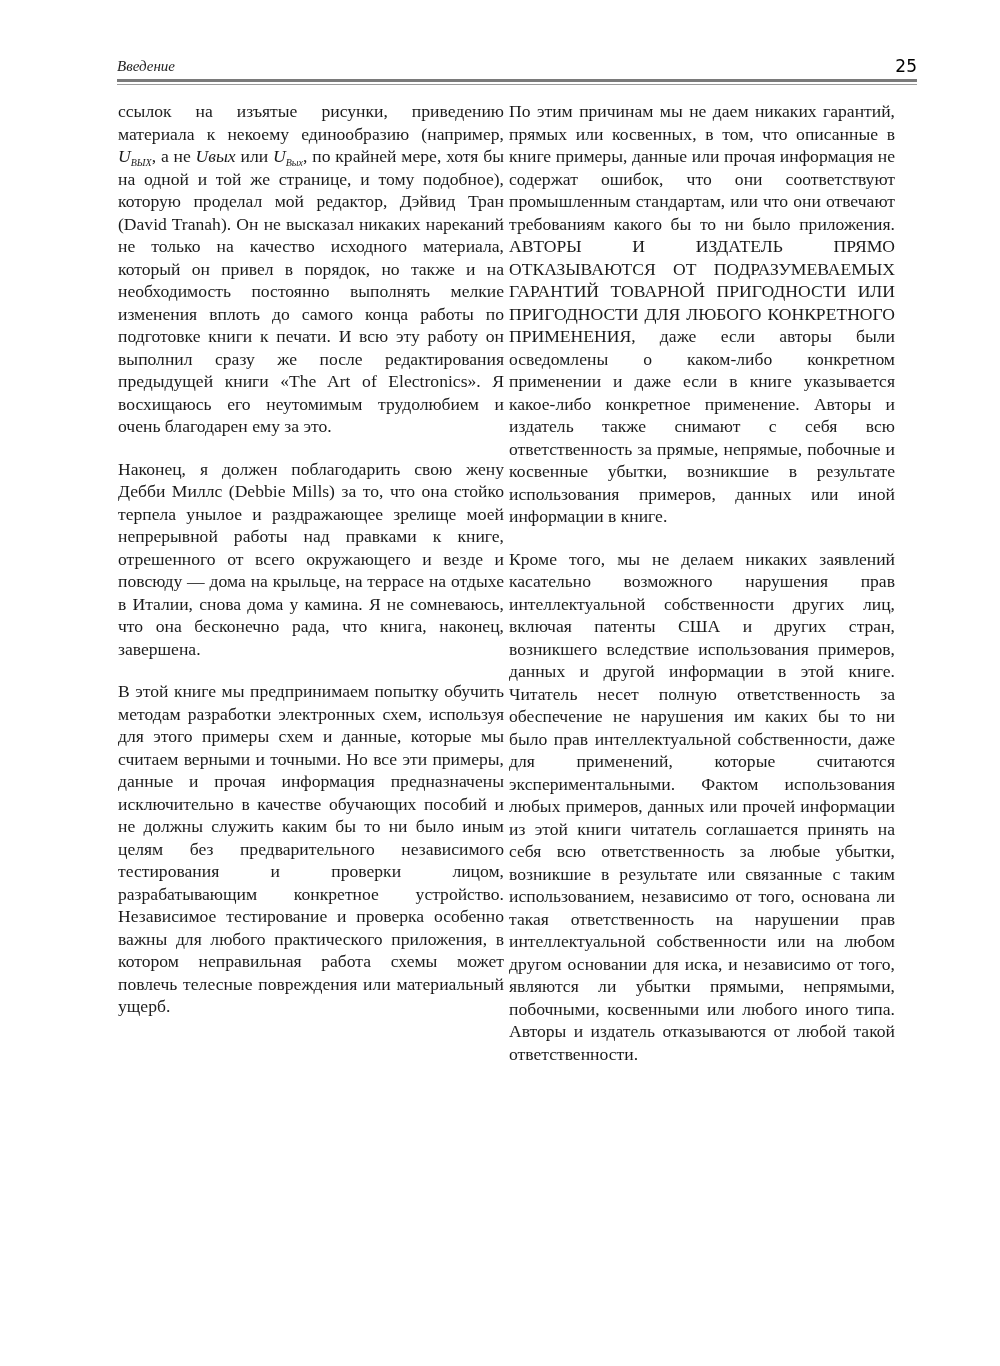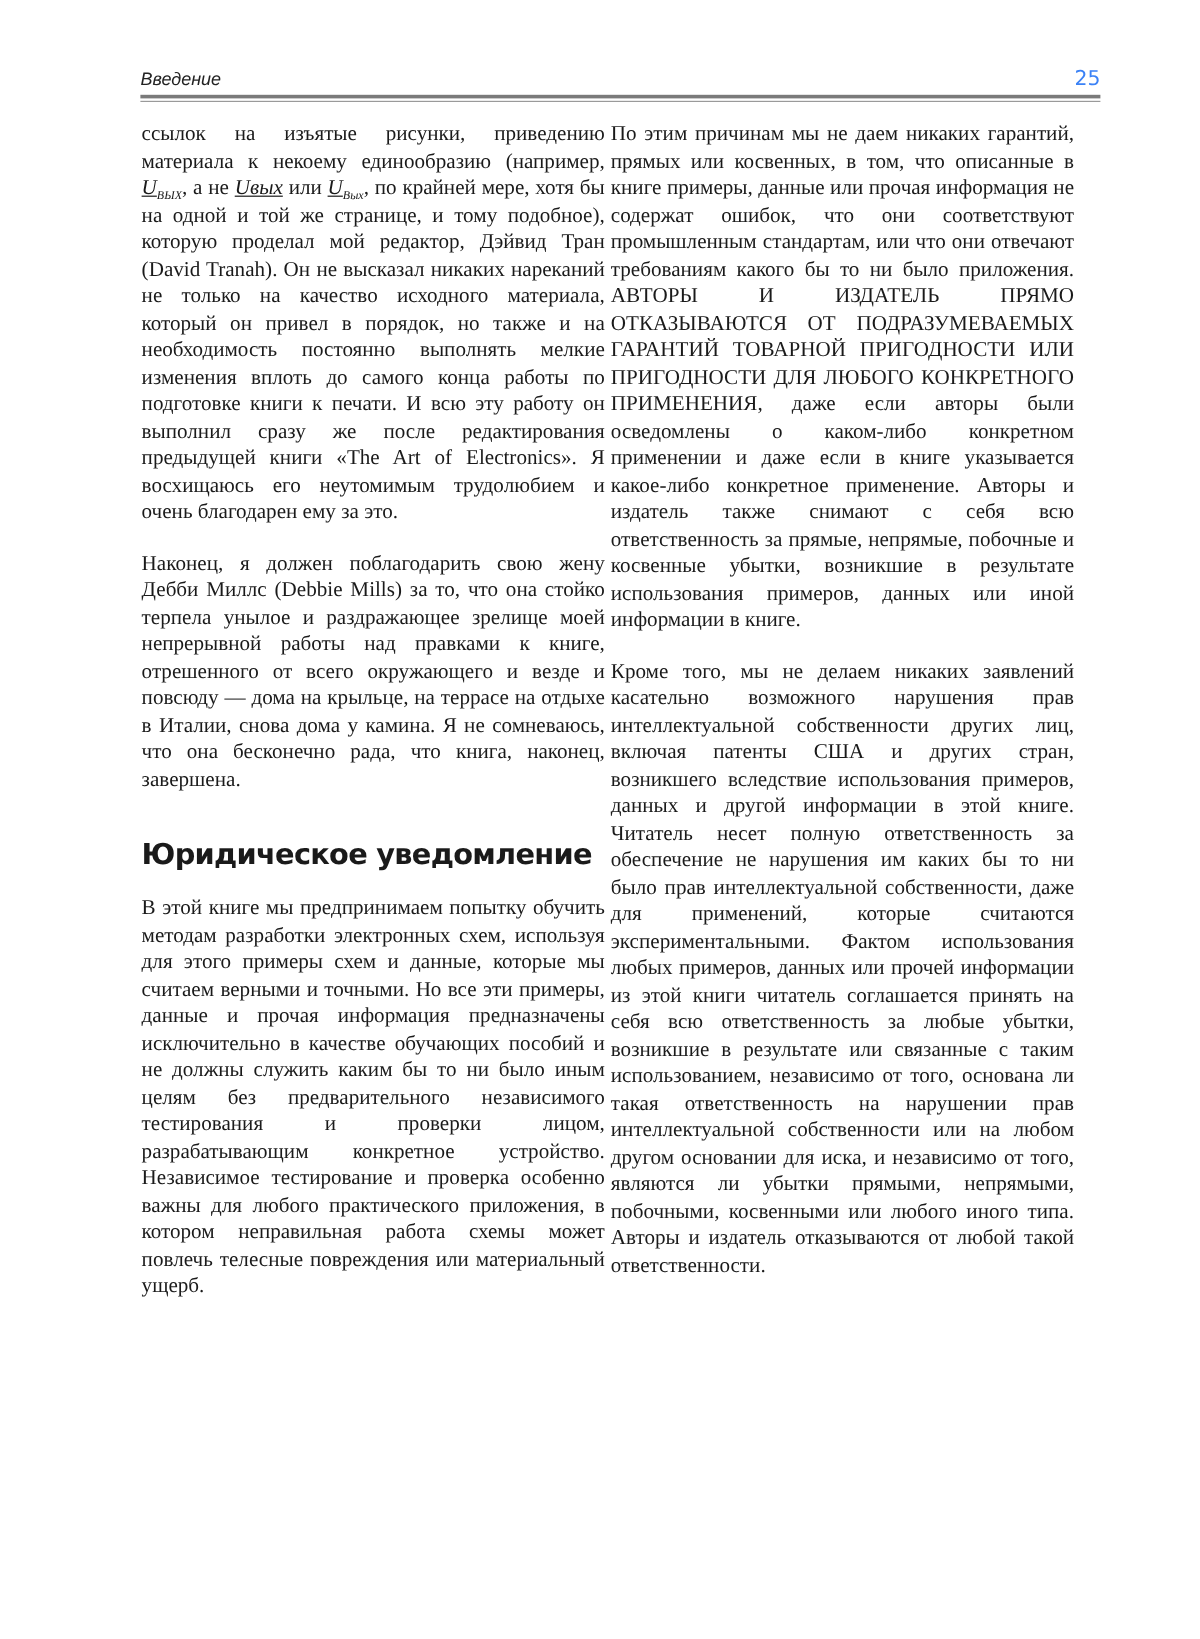--- a/index.html
+++ b/index.html
@@ -1,43 +1,42 @@
 <!DOCTYPE html>
 <html><head>
 <meta charset="utf-8">
 <style>
   html, body { margin: 0; padding: 0; background: #ffffff; }
   body { width: 1000px; height: 1366px; position: relative; overflow: hidden; color: #1a1a1a; }
   .header { position: absolute; left: 117px; top: 58px; width: 800px; height: 30px; }
-  .running-title { position: absolute; left: 0; top: 0; font-family: Liberation Sans, sans-serif; font-style: italic; font-size: 15px; color: #222; }
-  .page-number { position: absolute; right: 0; top: -2px; font-family: "DejaVu Sans", sans-serif; font-size: 17px; color: #3b82f6; }
+  .running-title { position: absolute; left: 0; top: 0; font-family: Liberation Serif, serif; font-style: italic; font-size: 15px; color: #222; }
+  .page-number { position: absolute; right: 0; top: -2px; font-family: "DejaVu Sans", sans-serif; font-size: 17px; color: #000000; }
   .rule { position: absolute; left: 0; width: 800px; background: #7a7a7a; }
   .rule.r1 { top: 21px; height: 3px; }
   .rule.r2 { top: 26px; height: 1px; background: #9a9a9a; }
   .col { position: absolute; top: 100px; width: 386px; font-family: "Liberation Serif", serif; font-size: 17.6px; line-height: 22.5px; text-align: justify; hyphens: manual; }
   .col-left { left: 118px; }
   .col-right { left: 509px; }
   .col p { margin: 0 0 20px 0; }
   .h2 { font-family: "DejaVu Sans", sans-serif; font-weight: bold; font-size: 24px; letter-spacing: -0.6px; margin: 37px 0 18px 0; line-height: 30px; text-align: left; }
-  .it { font-style: italic; text-decoration: underline; }
+  .it { font-style: italic; }
   sub { font-size: 10px; font-style: italic; vertical-align: -4px; line-height: 0; }
 </style>
 </head>
 <body>
 
 <div class="header">
   <span class="running-title">Введение</span>
   <span class="page-number">25</span>
   <div class="rule r1"></div>
   <div class="rule r2"></div>
 </div>
 
 <div class="col col-left">
   <p><span>ссылок на изъятые рисунки, приведению материала к некоему единообразию (например, </span><span class="it"><span>U</span><sub>ВЫХ</sub></span><span>, а не </span><span class="it">Uвых</span><span> или </span><span class="it"><span>U</span><sub>Вых</sub></span><span>, по крайней мере, хотя бы на одной и той же странице, и тому подобное), которую проделал мой редактор, Дэйвид Тран (David Tranah). Он не высказал никаких нареканий не только на качество исходного материала, который он привел в порядок, но также и на необходимость постоянно выполнять мелкие изменения вплоть до самого конца работы по подготовке книги к печати. И всю эту работу он выполнил сразу же после редактирования предыдущей книги «The Art of Electronics». Я восхищаюсь его неутомимым трудолюбием и очень благодарен ему за это.</span></p>
   <p>Наконец, я должен поблагодарить свою жену Дебби Миллс (Debbie Mills) за то, что она стойко терпела унылое и раздражающее зрелище моей непрерывной работы над правками к книге, отрешенного от всего окружающего и везде и повсюду — дома на крыльце, на террасе на отдыхе в Италии, снова дома у камина. Я не сомневаюсь, что она бесконечно рада, что книга, наконец, завершена.</p>
-  <div class="h2">Юридическое уведомление</div>
   <p>В этой книге мы предпринимаем попытку обучить методам разработки электронных схем, используя для этого примеры схем и данные, которые мы считаем верными и точными. Но все эти примеры, данные и прочая информация предназначены исключительно в качестве обучающих пособий и не должны служить каким бы то ни было иным целям без предварительного независимого тестирования и проверки лицом, разрабатывающим конкретное устройство. Независимое тестирование и проверка особенно важны для любого практического приложения, в котором неправильная работа схемы может повлечь телесные повреждения или материальный ущерб.</p>
 </div>
 
 <div class="col col-right">
   <p>По этим причинам мы не даем никаких гарантий, прямых или косвенных, в том, что описанные в книге примеры, данные или прочая информация не содержат ошибок, что они соответствуют промышленным стандартам, или что они отвечают требованиям какого бы то ни было приложения. АВТОРЫ И ИЗДАТЕЛЬ ПРЯМО ОТКАЗЫВАЮТСЯ ОТ ПОДРАЗУМЕВАЕМЫХ ГАРАНТИЙ ТОВАРНОЙ ПРИГОДНОСТИ ИЛИ ПРИГОДНОСТИ ДЛЯ ЛЮБОГО КОНКРЕТНОГО ПРИМЕНЕНИЯ, даже если авторы были осведомлены о каком-либо конкретном применении и даже если в книге указывается какое-либо конкретное применение. Авторы и издатель также снимают с себя всю ответственность за прямые, непрямые, побочные и косвенные убытки, возникшие в результате использования примеров, данных или иной информации в книге.</p>
   <p>Кроме того, мы не делаем никаких заявлений касательно возможного нарушения прав интеллектуальной собственности других лиц, включая патенты США и других стран, возникшего вследствие использования примеров, данных и другой информации в этой книге. Читатель несет полную ответственность за обеспечение не нарушения им каких бы то ни было прав интеллектуальной собственности, даже для применений, которые считаются экспериментальными. Фактом использования любых примеров, данных или прочей информации из этой книги читатель соглашается принять на себя всю ответственность за любые убытки, возникшие в результате или связанные с таким использованием, независимо от того, основана ли такая ответственность на нарушении прав интеллектуальной собственности или на любом другом основании для иска, и независимо от того, являются ли убытки прямыми, непрямыми, побочными, косвенными или любого иного типа. Авторы и издатель отказываются от любой такой ответственности.</p>
 </div>
 
 </body></html>

